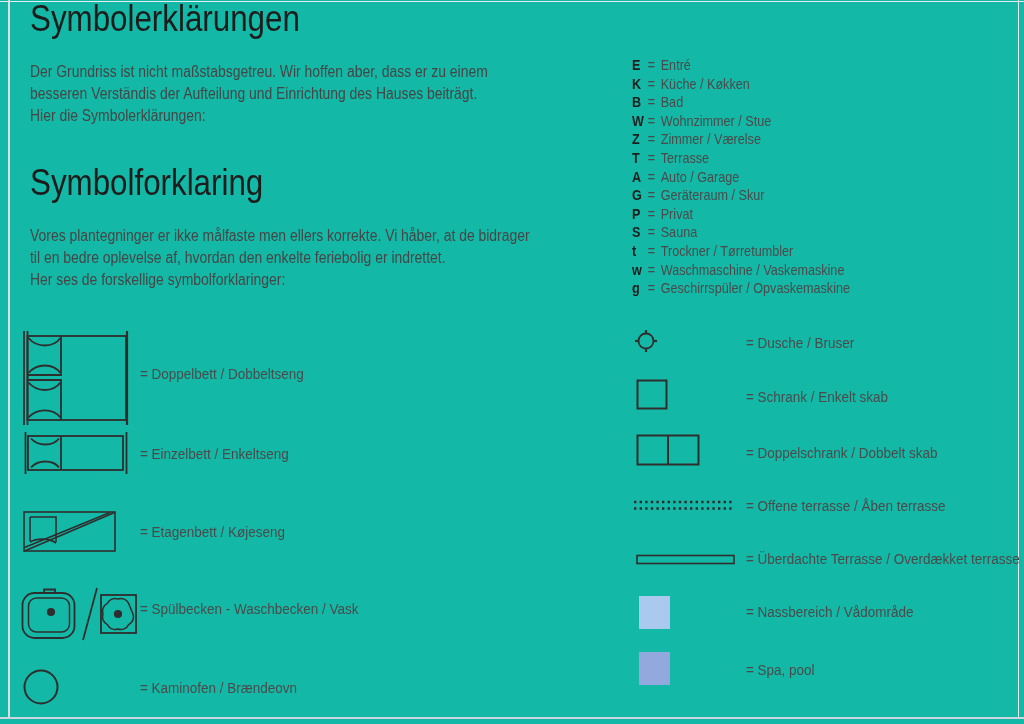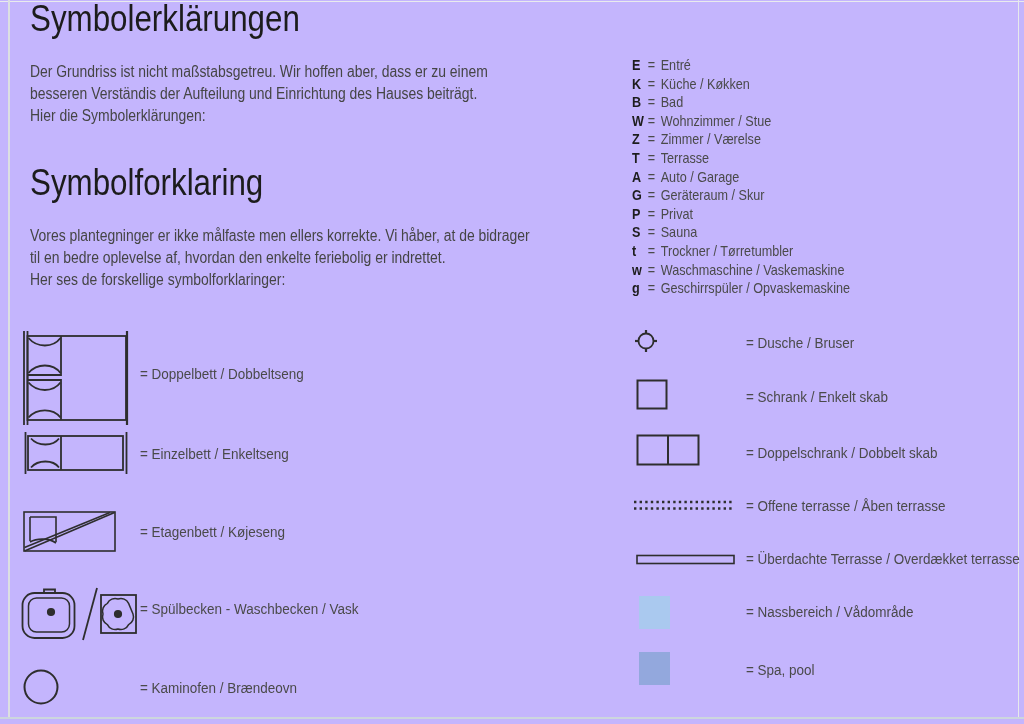--- a/index.html
+++ b/index.html
@@ -1,17 +1,17 @@
 <!DOCTYPE html>
 <html><head>
 <meta charset="utf-8">
 <style>
   html,body{margin:0;padding:0;background:#ffffff;}
   .page{
-    position:relative;width:1024px;height:724px;background:#c4b5fd;overflow:hidden;
+    position:relative;width:1024px;height:724px;background:#14b8a6;overflow:hidden;
     font-family:"Liberation Sans", sans-serif;color:#3f3f3f;
   }
   .edge{position:absolute;background:#dde2e6;}
   .edge-top{left:0;top:1px;width:1024px;height:1px;background:#e9ebed;}
   .edge-left{left:8px;top:0;width:2px;height:719px;background:#dcdfe2;}
   .edge-right{left:1018px;top:0;width:1px;height:719px;background:#e6e9eb;}
   .edge-bottom{left:0;top:717px;width:1024px;height:2px;background:#ccd6de;}
   .cond{transform:scaleX(0.87);transform-origin:0 0;}
   h1,h2{position:absolute;margin:0;font-weight:700;color:#1c1c1c;letter-spacing:0;}
   h1{left:30px;top:-2px;font-size:36px;font-weight:400;}

